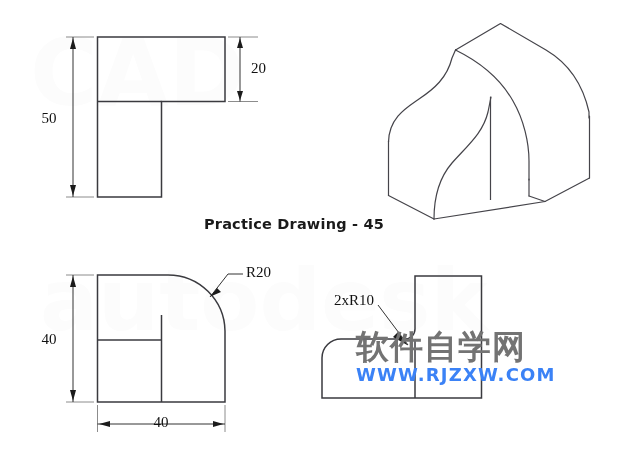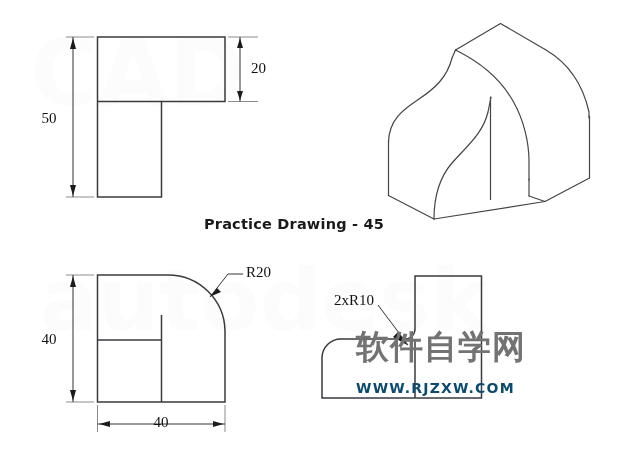--- a/index.html
+++ b/index.html
@@ -93,26 +93,26 @@
     font-family: "DejaVu Sans", sans-serif;
     font-size: 33px;
     font-weight: bold;
     color: #737373;
     letter-spacing: 1px;
     line-height: 34px;
     white-space: nowrap;
   }
   #wm-url {
     font-family: "DejaVu Sans", sans-serif;
-    font-size: 14px;
-    font-weight: bold;
-    color: #0c4a6e;
+    font-size: 18px;
+    font-weight: bold;
+    color: #3b82f6;
     letter-spacing: 1.2px;
     line-height: 16px;
-    margin-top: 16px;
+    margin-top: 3px;
     white-space: nowrap;
   }
   .ghost {
     position: absolute;
     font-family: "DejaVu Sans", sans-serif;
     font-weight: bold;
     color: #fbfbfb;
     pointer-events: none;
     white-space: nowrap;
   }

